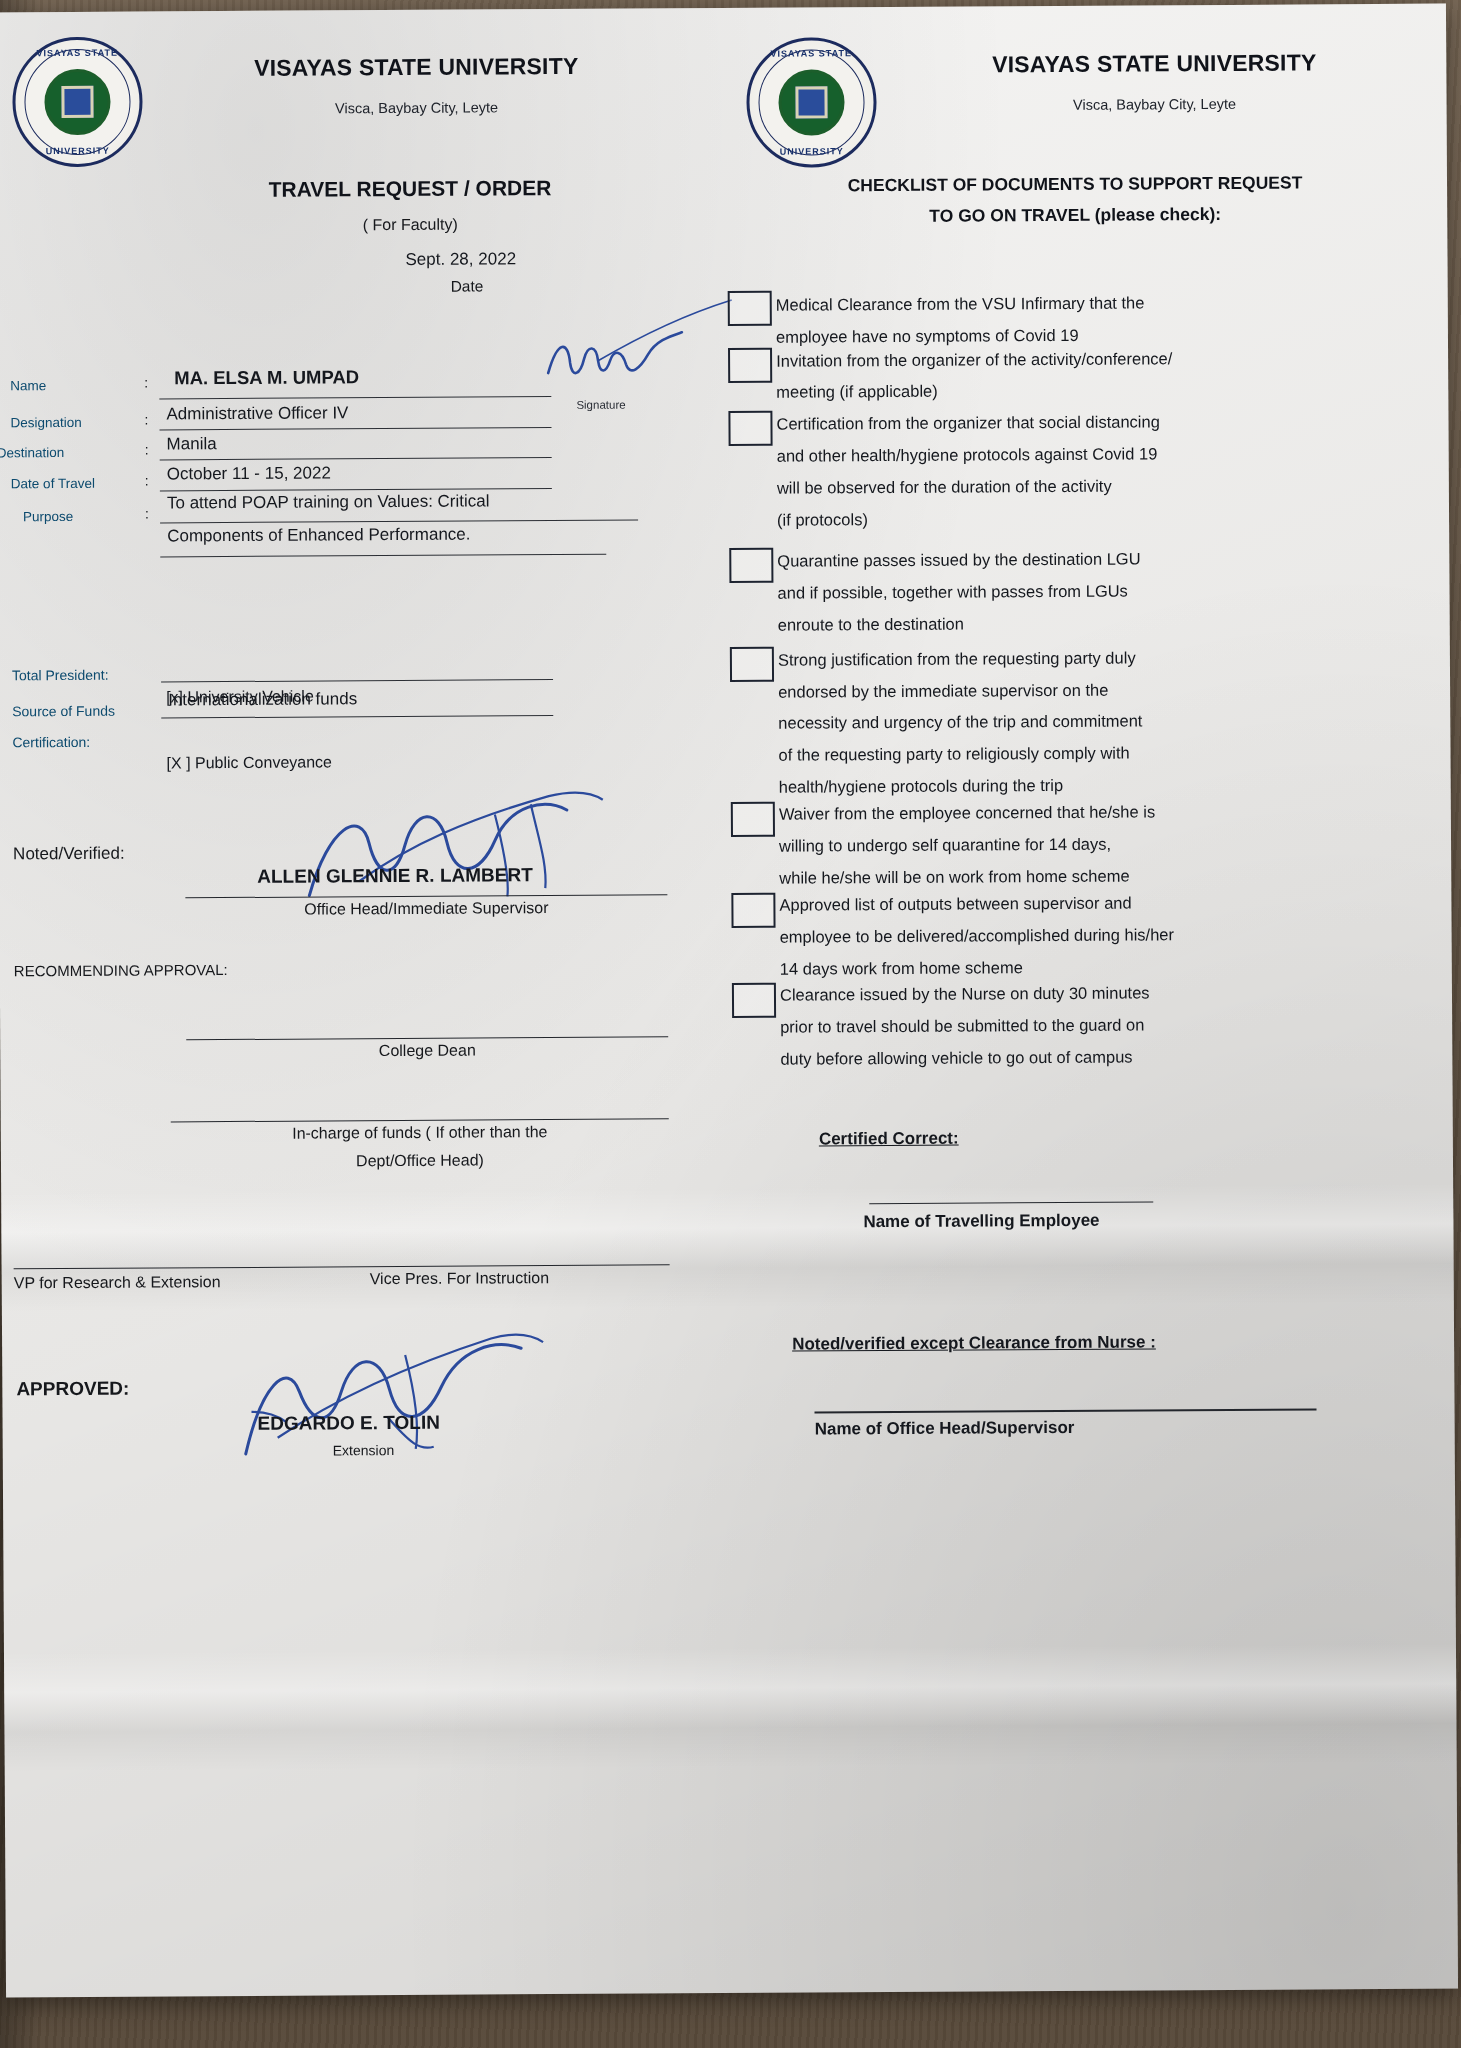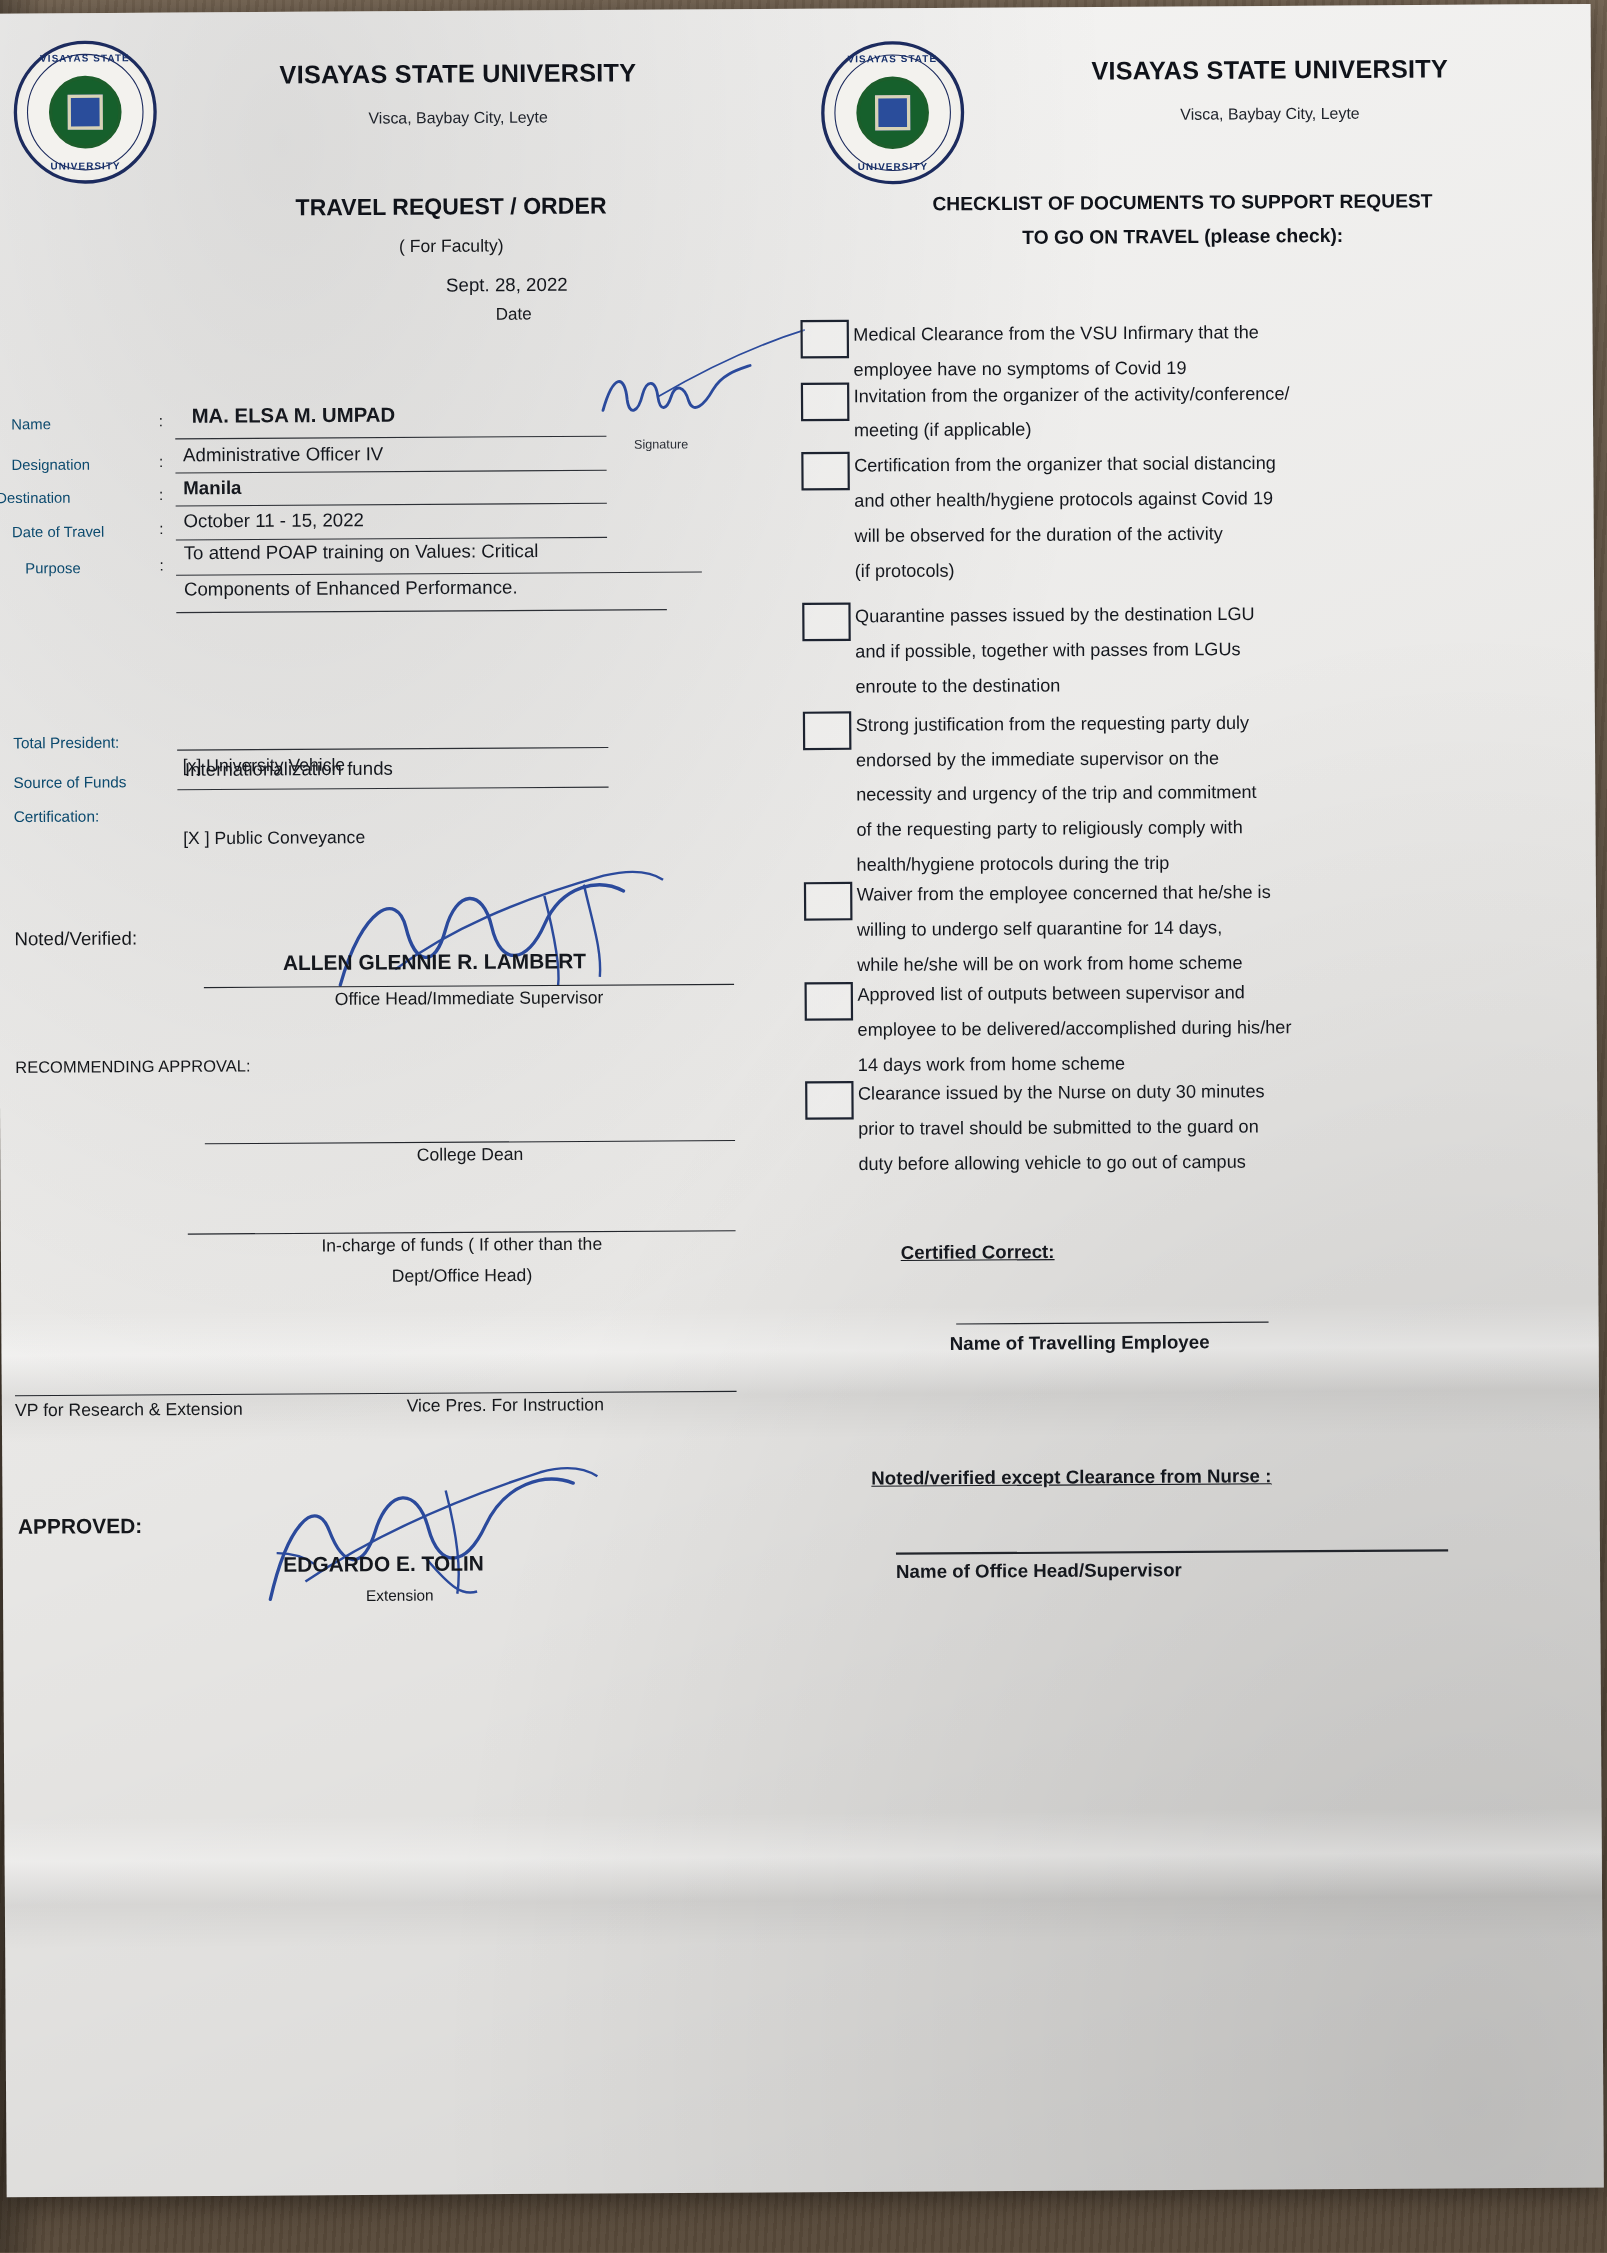--- a/index.html
+++ b/index.html
@@ -218,21 +218,21 @@
     <div class="fval bold" style="left:178px; top:356px;">MA. ELSA M. UMPAD</div>
     <div class="fieldline" style="left:163px; top:387px; width:392px;"></div>
 
     <div class="lbl" style="left:14px; top:403px;">Designation</div>
     <div class="colon" style="left:148px; top:400px;">:</div>
     <div class="fval" style="left:170px; top:393px;">Administrative Officer IV</div>
     <div class="fieldline" style="left:163px; top:418px; width:392px;"></div>
 
     <div class="lbl" style="left:0; top:433px;">Destination</div>
     <div class="colon" style="left:148px; top:430px;">:</div>
-    <div class="fval" style="left:170px; top:423px;font-weight:bold;">Manila</div>
+    <div class="fval" style="left:170px; top:423px;">Manila</div>
     <div class="fieldline" style="left:163px; top:448px; width:392px;"></div>
 
     <div class="lbl" style="left:14px; top:464px;">Date of Travel</div>
     <div class="colon" style="left:148px; top:461px;">:</div>
     <div class="fval" style="left:170px; top:453px;">October 11 - 15, 2022</div>
     <div class="fieldline" style="left:163px; top:479px; width:392px;"></div>
 
     <div class="lbl" style="left:26px; top:497px;">Purpose</div>
     <div class="colon" style="left:148px; top:494px;">:</div>
     <div class="fval" style="left:170px; top:482px;">To attend POAP training on Values: Critical</div>

